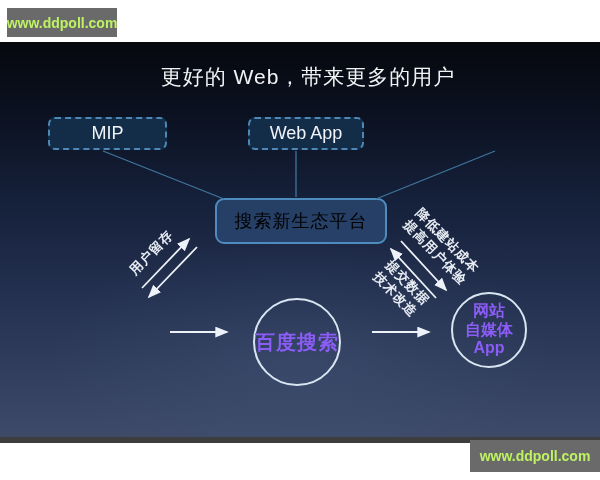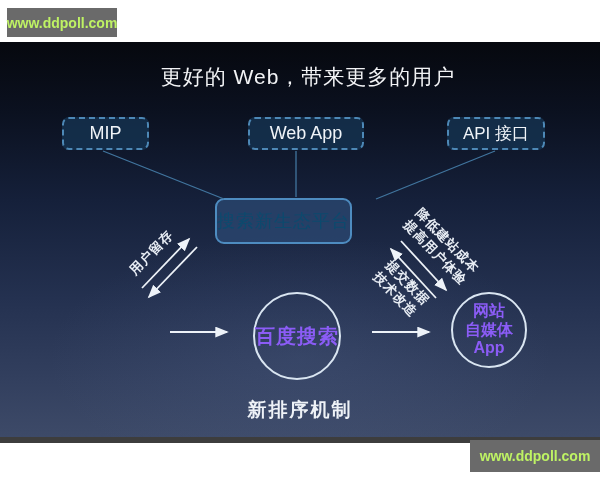--- a/index.html
+++ b/index.html
@@ -18,34 +18,34 @@
   .slide-glow{position:absolute;inset:0;
          background:radial-gradient(ellipse 60% 45% at 50% 80%, rgba(95,115,160,0.18), rgba(0,0,0,0) 70%);}
   .bottom-strip{position:absolute;left:0;top:437px;width:600px;height:6px;background:#3d3d3d;}
 
   .title{position:absolute;left:8px;top:63px;width:600px;text-align:center;
          color:#f2f3f5;font-size:21px;font-weight:500;letter-spacing:1px;}
 
   .dashed-box{position:absolute;top:117px;height:33px;border:2px dashed #4d88b6;border-radius:7px;
          background:rgba(22,53,84,0.75);color:#f0f4f8;display:flex;align-items:center;justify-content:center;
          font-size:18px;box-sizing:border-box;}
-  .box-mip{left:62px;width:87px;align-items:center;}
+  .box-mip{left:48px;width:119px;align-items:center;}
   .box-webapp{left:248px;width:116px;}
   .box-api{left:447px;width:98px;font-size:17px;}
 
-  .platform-box{position:absolute;left:215px;top:198px;width:137px;height:46px;
+  .platform-box{position:absolute;left:215px;top:198px;width:172px;height:46px;
          border:2px solid #4e8cc0;border-radius:9px;background:rgba(45,75,118,0.72);
-         color:#0c4a6e;display:flex;align-items:center;justify-content:center;
+         color:#000000;display:flex;align-items:center;justify-content:center;
          font-size:18px;letter-spacing:1px;box-sizing:border-box;}
 
   .circle{position:absolute;border:2px solid #d9e5f1;border-radius:50%;
          color:#8b5cf6;display:flex;align-items:center;justify-content:center;
          text-align:center;font-weight:bold;box-sizing:border-box;background:transparent;}
   .circle-user{left:58px;top:292px;width:84px;height:84px;font-size:20px;letter-spacing:2px;}
-  .circle-baidu{left:253px;top:292px;width:88px;height:88px;font-size:20px;letter-spacing:1px;}
+  .circle-baidu{left:253px;top:298px;width:88px;height:88px;font-size:20px;letter-spacing:1px;}
   .circle-site{left:451px;top:292px;width:76px;height:76px;font-size:16px;line-height:1.18;}
 
   .rot-label{position:absolute;color:#e9eef5;font-size:13px;font-weight:bold;
          white-space:nowrap;text-align:center;line-height:1.3;letter-spacing:1px;}
   .rot-left{left:152px;top:253px;transform:translate(-50%,-50%) rotate(-46deg);}
   .rot-right-lower{left:401px;top:289px;transform:translate(-50%,-50%) rotate(46deg);}
   .rot-right-upper{left:441px;top:247px;transform:translate(-50%,-50%) rotate(46deg);}
 
   .bottom-label{position:absolute;left:0;top:397px;width:600px;text-align:center;
          color:#eef2f7;font-size:19px;font-weight:bold;letter-spacing:2px;}
@@ -65,23 +65,20 @@
     <div class="slide-glow"></div>
   </div>
 
   <div class="title">更好的 Web，带来更多的用户</div>
 
   <div class="dashed-box box-mip">
     <span>MIP</span>
   </div>
   <div class="dashed-box box-webapp">
     <span>Web App</span>
-  </div>
-  <div class="dashed-box box-api">
-    <span>API 接口</span>
   </div>
 
   <div class="platform-box">
     <span>搜索新生态平台</span>
   </div>
 
   <svg class="overlay" viewBox="0 0 600 480">
     <defs>
       <marker id="ah" markerWidth="9" markerHeight="8" refX="6.5" refY="3" orient="auto">
         <path d="M0,0 L7.5,3 L0,6 z" fill="#edf2f8"></path>
@@ -118,19 +115,18 @@
   <div class="rot-label rot-right-lower">
     <span style="display:block">提交数据</span>
     <span style="display:block">技术改造</span>
   </div>
 
   <div class="rot-label rot-right-upper">
     <span style="display:block">降低建站成本</span>
     <span style="display:block">提高用户体验</span>
   </div>
 
-  <div class="bottom-label">新排序机制</div>
 
   <div class="bottom-strip"></div>
 
   <div class="wm wm-bottom">www.ddpoll.com</div>
 
 </div>
 
 </body></html>

